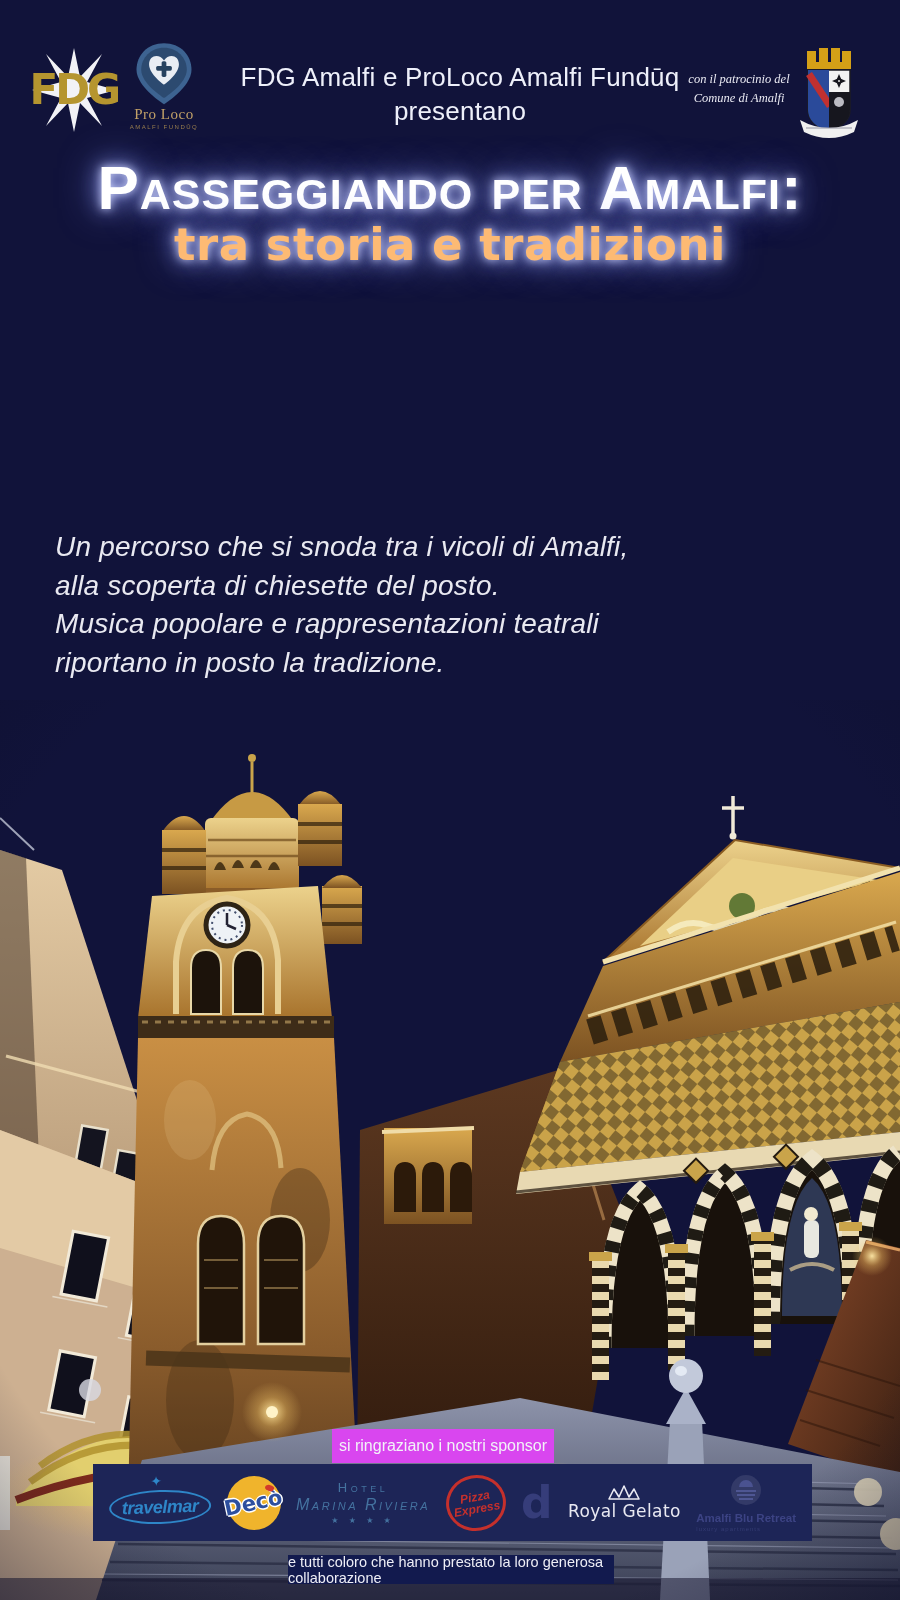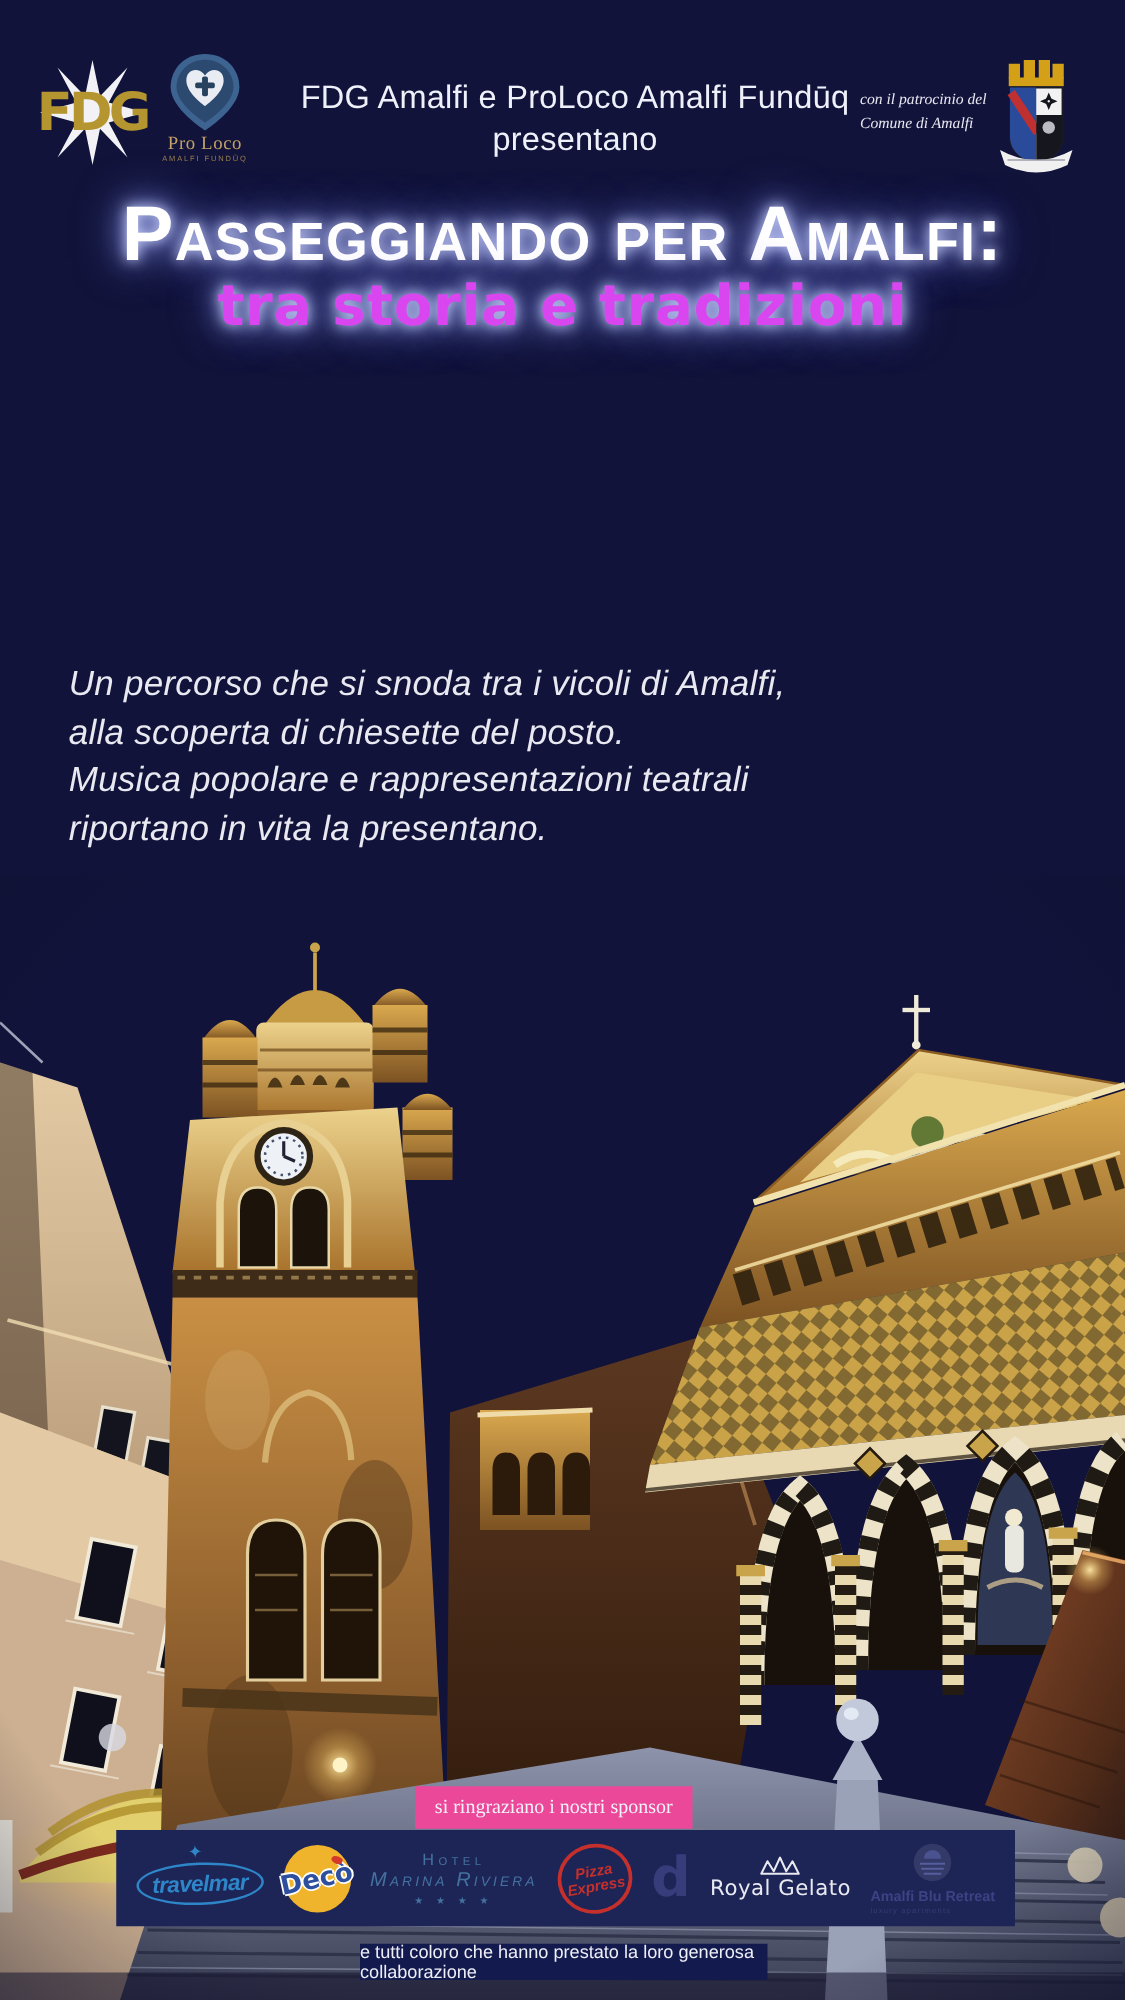--- a/index.html
+++ b/index.html
@@ -10,46 +10,46 @@
   }
   .abs{position:absolute;}
   
   .fdg-logo{left:30px;top:46px;width:88px;height:88px;}
   .proloco{left:118px;top:40px;width:92px;height:100px;text-align:center;}
   .proloco .pl-title{display:block;margin-top:-4px;font-family:"Liberation Serif",serif;
      font-size:15px;color:#c2a168;letter-spacing:.5px;}
   .proloco .pl-sub{display:block;font-size:6px;color:#9a7f4e;letter-spacing:1.5px;margin-top:1px;}
   .presenter{left:225px;top:60px;width:470px;text-align:center;
      font-size:26px;line-height:34px;color:#eef0fa;font-weight:400;letter-spacing:.2px;}
-  .patronage{left:688px;top:70px;width:102px;
+  .patronage{left:688px;top:70px;width:102px;text-align:center;
      font-family:"Liberation Serif",serif;font-style:italic;font-size:12.5px;
      line-height:19px;color:#e9e9f2;}
   .crest{left:794px;top:40px;width:70px;height:102px;}
   
   .title1{left:20px;top:152px;width:860px;text-align:center;
      font-variant:small-caps;font-weight:700;font-size:62px;letter-spacing:1px;
      color:#ffffff;
      text-shadow:0 0 10px #cdd4ff,0 0 22px #96a2f5,0 0 40px #6f7de0;}
   .title2{left:20px;top:218px;width:860px;text-align:center;
-     font-weight:700;font-size:45px;letter-spacing:.5px;color:#d946ef;
+     font-weight:700;font-size:45px;letter-spacing:.5px;color:#fdba74;
      font-family:"DejaVu Sans",sans-serif;
      text-shadow:0 0 10px #cdd4ff,0 0 22px #96a2f5,0 0 38px #6f7de0;}
   
   .details{left:65px;top:328px;width:700px;text-align:center;
      font-family:"DejaVu Sans",sans-serif;
      font-weight:700;font-size:31px;line-height:46px;color:#f7f5ef;letter-spacing:.3px;}
   
   .descr{left:55px;top:528px;width:640px;font-style:italic;font-size:28px;
      line-height:38.5px;color:#e9e9f1;letter-spacing:.2px;}
   
   .photo{left:0;top:700px;width:900px;height:900px;}
   
-  .sp-intro{left:332px;top:1429px;width:222px;height:34px;background:#ec4899;
+  .sp-intro{left:332px;top:1429px;width:222px;height:34px;background:#d946ef;
      display:flex;align-items:center;justify-content:center;
-     font-size:16px;color:#f2f2f8;font-family:Liberation Serif, serif;}
+     font-size:16px;color:#f2f2f8;}
   .sp-bar{left:93px;top:1464px;width:719px;height:77px;background:#1d2557;
      display:flex;align-items:center;justify-content:space-between;padding:0 16px;
      box-sizing:border-box;}
   .sp-outro{left:288px;top:1555px;width:326px;height:29px;background:#121a4e;
      display:flex;align-items:center;justify-content:center;
      font-size:14.5px;color:#eeeef6;}
   
   .lg{display:flex;flex-direction:column;align-items:center;justify-content:center;}
   .lg-travelmar{position:relative;width:102px;height:42px;transform:rotate(-2deg);}
   .lg-travelmar .tm-star{position:absolute;left:42px;top:-9px;font-size:14px;color:#2e86c8;}
@@ -144,21 +144,21 @@
   </div>
 
   <div class="abs title1">Passeggiando per Amalfi:</div>
   <div class="abs title2">tra storia e tradizioni</div>
 
 
   <div class="abs descr">
     <div>Un percorso che si snoda tra i vicoli di Amalfi,</div>
     <div>alla scoperta di chiesette del posto.</div>
     <div>Musica popolare e rappresentazioni teatrali</div>
-    <div>riportano in vita la presentano.</div>
+    <div>riportano in posto la tradizione.</div>
   </div>
 
   <div class="abs photo">
   <svg width="900" height="900" viewBox="0 0 900 900">
     <defs>
       <linearGradient id="gold" x1="0" y1="0" x2="0" y2="1">
         <stop offset="0" stop-color="#ecd28c"></stop>
             <stop offset="1" stop-color="#a8732c"></stop>
       </linearGradient>
       <linearGradient id="gold2" x1="0" y1="0" x2="0" y2="1">

